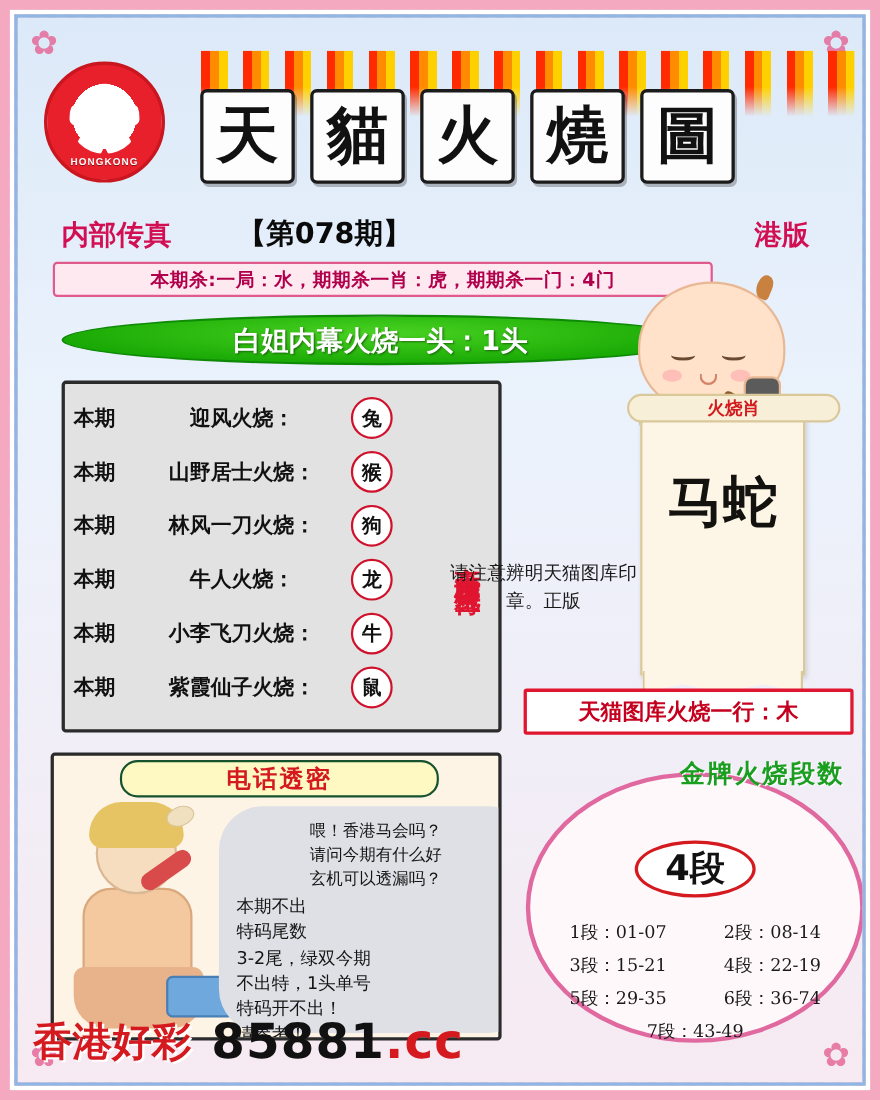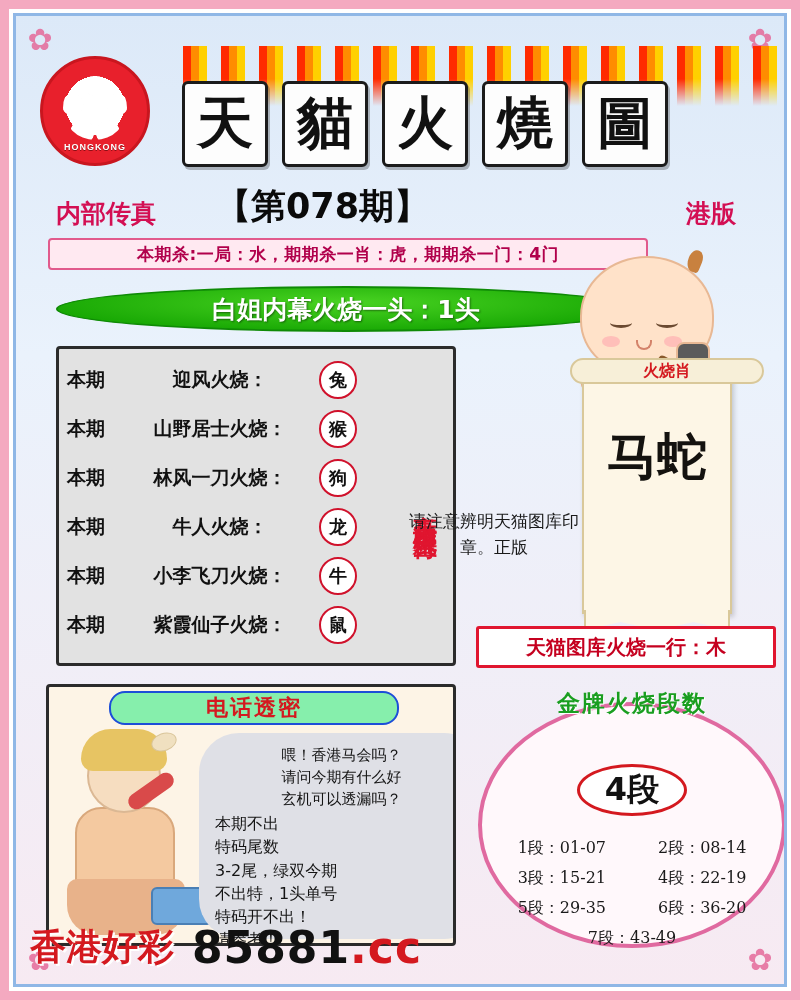--- a/index.html
+++ b/index.html
@@ -103,21 +103,21 @@
   
   .subrow{
     position:absolute;left:40px;top:178px;right:12px;height:36px;
     display:flex;align-items:flex-end;
   }
   .neibu{
     color:#d30f53;font-size:25px;font-weight:bold;
     font-family:"DejaVu Sans", sans-serif;
   }
   .issue{
-    margin-left:60px;color:#0a0a0a;font-size:35px;font-weight:bold;
+    margin-left:60px;color:#0a0a0a;font-size:26px;font-weight:bold;
     font-family:"DejaVu Sans", sans-serif;
   }
   .gangban{
     margin-left:auto;margin-right:36px;color:#d30f53;font-size:25px;font-weight:bold;
     font-family:"DejaVu Sans", sans-serif;
   }
   .killbar{
     position:absolute;left:32px;top:222px;width:600px;height:32px;
     background:#ffe9f1;border:2px solid #e15a8c;border-radius:4px;
     display:flex;align-items:center;justify-content:center;
@@ -247,21 +247,21 @@
   }
 
   
   .phone-panel{
     position:absolute;left:30px;top:668px;width:410px;height:262px;
     background:#fdf4e6;border:3px solid #2b2b2b;border-radius:4px;
     overflow:hidden;
   }
   .phone-title{
     position:absolute;left:60px;top:4px;width:290px;height:34px;
-    background:#86efac;border:2px solid #1d4ed8;border-radius:16px;
+    background:#fef9c3;border:2px solid #14532d;border-radius:16px;
     display:flex;align-items:center;justify-content:center;
     color:#d4191f;font-size:22px;font-weight:bold;
     font-family:"DejaVu Sans", sans-serif;letter-spacing:2px;
   }
   .kid{
     position:absolute;left:10px;top:42px;width:165px;height:210px;
   }
   .kid .k-head{
     position:absolute;left:28px;top:10px;width:74px;height:74px;border-radius:50%;
     background:#f6ddc0;border:2px solid #dbb894;
@@ -301,21 +301,21 @@
   .bubble .b2{margin-top:2px;font-size:16px;line-height:1.45;text-align:left;}
 
   
   .oval{
     position:absolute;left:462px;top:686px;width:308px;height:246px;
     border:4px solid #e06aa0;border-radius:50%;
     background:#fff8fb;
   }
   .oval-title{
     position:absolute;left:480px;top:672px;width:272px;height:36px;
-    color:#1a9e20;font-size:23px;font-weight:bold;text-align:center;
+    color:#1a9e20;font-size:23px;font-weight:bold;text-align:right;
     font-family:"DejaVu Sans", sans-serif;letter-spacing:2px;
     text-shadow:1px 1px 0 #fff;
   }
   .oval .big{
     position:absolute;left:0;right:0;top:62px;
     text-align:center;color:#111;font-size:30px;font-weight:bold;
     font-family:"DejaVu Sans", sans-serif;
     display:flex;align-items:center;justify-content:center;gap:6px;
   }
   .oval .big .ell{
@@ -480,21 +480,21 @@
         <div class="seg-row">
           <span>1段：01-07</span>
           <span>2段：08-14</span>
         </div>
         <div class="seg-row">
           <span>3段：15-21</span>
           <span>4段：22-19</span>
         </div>
         <div class="seg-row">
           <span>5段：29-35</span>
-          <span>6段：36-20</span>
+          <span>6段：36-74</span>
         </div>
         <div class="seg-row single">
           <span>7段：43-49</span>
         </div>
       </div>
     </div>
 
     <div class="footer">
       <div class="foot-cn">香港好彩</div>
       <div class="foot-num">

